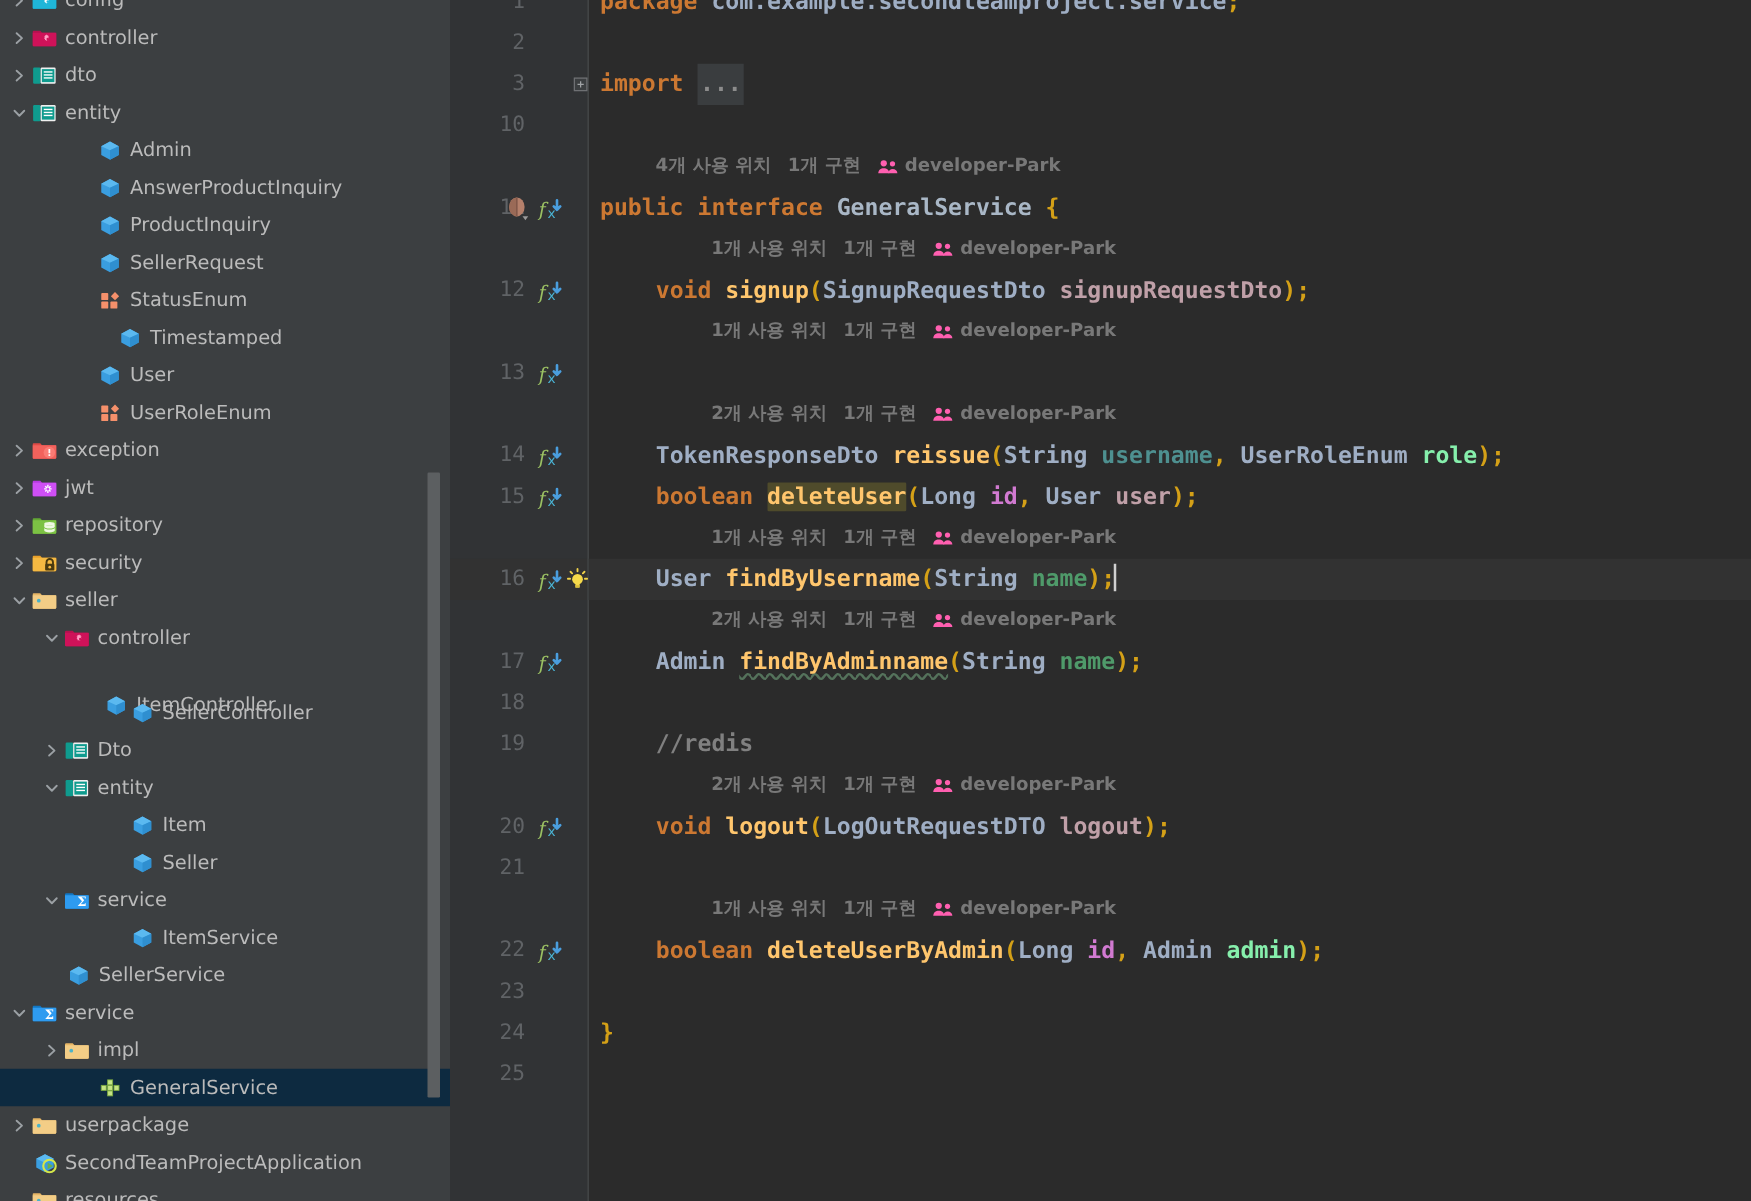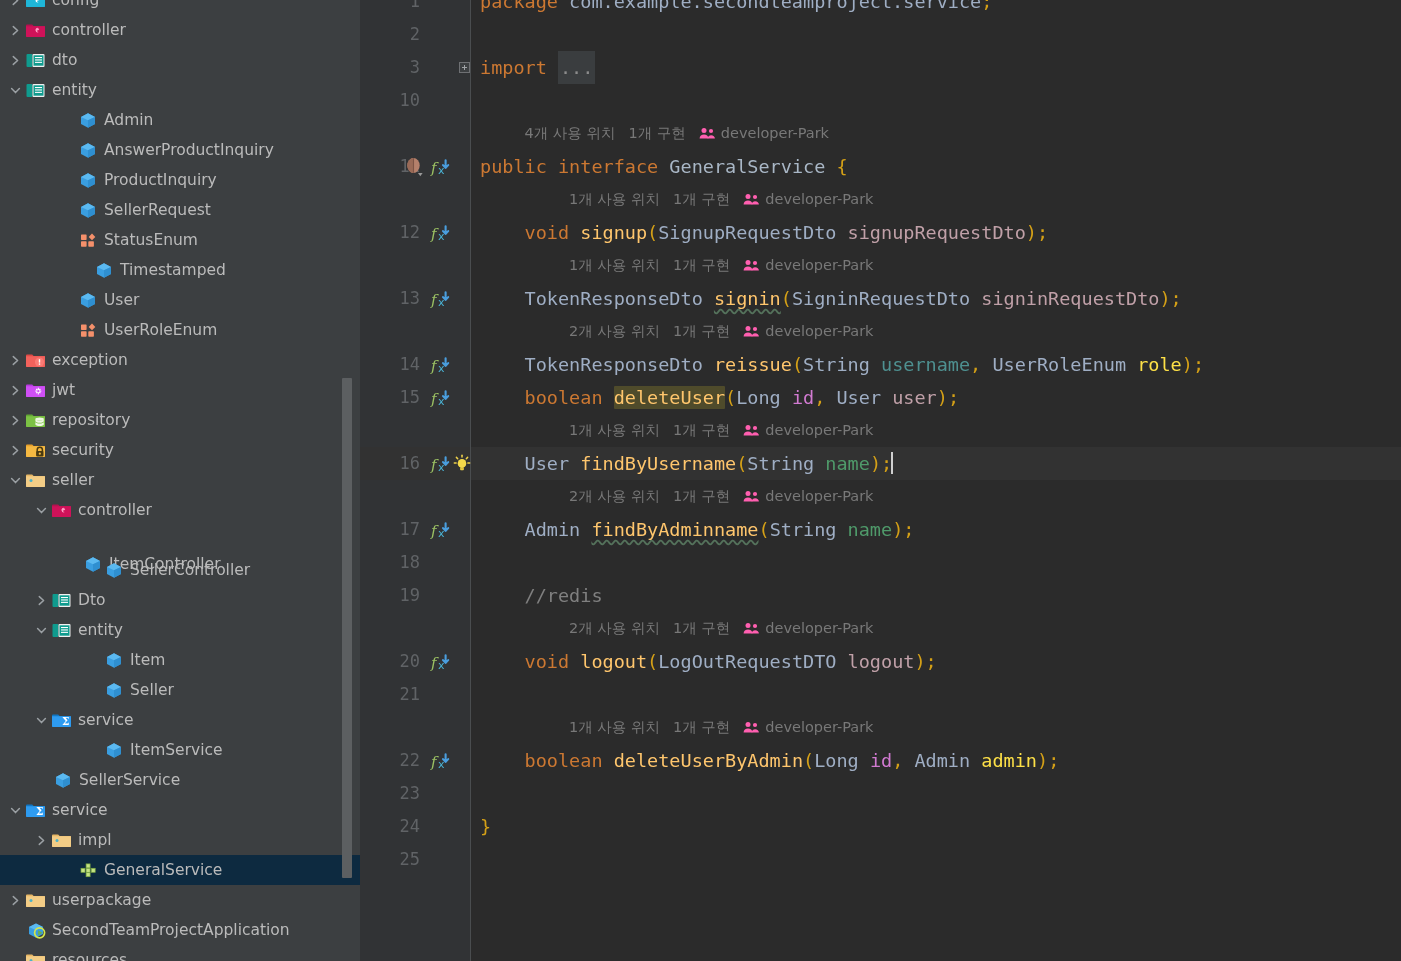--- a/index.html
+++ b/index.html
@@ -66,21 +66,21 @@
     width: 110px; height: 961px;
     background: #313335;
   }
   #gutter-sep {
     position: absolute; left: 110px; top: 0;
     width: 1px; height: 961px;
     background: #4a4d4f;
   }
   #codearea {
     position: absolute; left: 111px; top: 0;
-    right: 0; height: 674px;
+    right: 0; height: 674px; font-weight: bold;
   }
 
   .row {
     position: absolute; left: 0; right: 0;
     height: 33px;
     font-family: "DejaVu Sans Mono", "Liberation Mono", monospace;
     font-size: 18.5px;
     line-height: 33px;
     white-space: pre;
   }
@@ -110,21 +110,21 @@
   .hint .seg { margin-right: 13px; }
   .hint .people { margin-right: 5px; display: inline-flex; align-items: center; }
 
   
   .kw      { color: #cc7832; }
   .cmt     { color: #808080; }
   .typeB   { color: #9faec4; }
   .meth    { color: #ffc66d; }
   .param   { color: #c0a0a8; }
   .paramT  { color: #4e9090; }
-  .paramM  { color: #fde047; }
+  .paramM  { color: #86efac; }
   .paramP  { color: #d17ad1; }
   .paramG  { color: #4f9a6a; }
   .paren   { color: #d4a017; }
   .semi    { color: #d4a017; }
   .iface   { color: #a9b7c6; }
 
   .hl-search { background: #4f4b2b; border-radius: 1px; padding: 1px 0; }
   .fold {
     display: inline-block;
     background: #3a3d3f;
@@ -742,21 +742,20 @@
               <path d="M0.6 11.6c0-2.5 2-4.0 4.4-4.0s4.4 1.5 4.4 4.0z" fill="#ff5fb0"></path>
               <path d="M8.6 11.6c0-2.1 1.6-3.4 3.6-3.4s3.7 1.3 3.7 3.4z" fill="#ff5fb0"></path>
             </svg></span><span>developer-Park</span></div>
         <div class="row" style="top: 216px; padding-left: 9px; background: transparent;">    <span class="kw">void</span> <span class="meth">signup</span><span class="paren">(</span><span class="typeB">SignupRequestDto</span> <span class="param">signupRequestDto</span><span class="paren">)</span><span class="semi">;</span></div>
         <div class="hint" style="top: 249px; left: 97.96px;"><span class="seg">1개 사용 위치</span><span class="seg">1개 구현</span><span class="people"><svg width="17" height="13" viewBox="0 0 17 13">
               <circle cx="5" cy="3.6" r="2.5" fill="#ff5fb0"></circle>
               <circle cx="12" cy="4.0" r="2.1" fill="#ff5fb0"></circle>
               <path d="M0.6 11.6c0-2.5 2-4.0 4.4-4.0s4.4 1.5 4.4 4.0z" fill="#ff5fb0"></path>
               <path d="M8.6 11.6c0-2.1 1.6-3.4 3.6-3.4s3.7 1.3 3.7 3.4z" fill="#ff5fb0"></path>
             </svg></span><span>developer-Park</span></div>
-        <div class="row" style="top: 282px; padding-left: 9px; background: transparent;">    <span class="typeB">TokenResponseDto</span> <span class="meth squiggle">signin</span><span class="paren">(</span><span class="typeB">SigninRequestDto</span> <span class="param">signinRequestDto</span><span class="paren">)</span><span class="semi">;</span></div>
         <div class="hint" style="top: 315px; left: 97.96px;"><span class="seg">2개 사용 위치</span><span class="seg">1개 구현</span><span class="people"><svg width="17" height="13" viewBox="0 0 17 13">
               <circle cx="5" cy="3.6" r="2.5" fill="#ff5fb0"></circle>
               <circle cx="12" cy="4.0" r="2.1" fill="#ff5fb0"></circle>
               <path d="M0.6 11.6c0-2.5 2-4.0 4.4-4.0s4.4 1.5 4.4 4.0z" fill="#ff5fb0"></path>
               <path d="M8.6 11.6c0-2.1 1.6-3.4 3.6-3.4s3.7 1.3 3.7 3.4z" fill="#ff5fb0"></path>
             </svg></span><span>developer-Park</span></div>
         <div class="row" style="top: 348px; padding-left: 9px; background: transparent;">    <span class="typeB">TokenResponseDto</span> <span class="meth">reissue</span><span class="paren">(</span><span class="typeB">String</span> <span class="paramT">username</span><span class="semi">,</span> <span class="typeB">UserRoleEnum</span> <span class="paramM">role</span><span class="paren">)</span><span class="semi">;</span></div>
         <div class="row" style="top: 381px; padding-left: 9px; background: transparent;">    <span class="kw">boolean</span> <span class="meth hl-search">deleteUser</span><span class="paren">(</span><span class="typeB">Long</span> <span class="paramP">id</span><span class="semi">,</span> <span class="typeB">User</span> <span class="param">user</span><span class="paren">)</span><span class="semi">;</span></div>
         <div class="hint" style="top: 414px; left: 97.96px;"><span class="seg">1개 사용 위치</span><span class="seg">1개 구현</span><span class="people"><svg width="17" height="13" viewBox="0 0 17 13">
               <circle cx="5" cy="3.6" r="2.5" fill="#ff5fb0"></circle>

